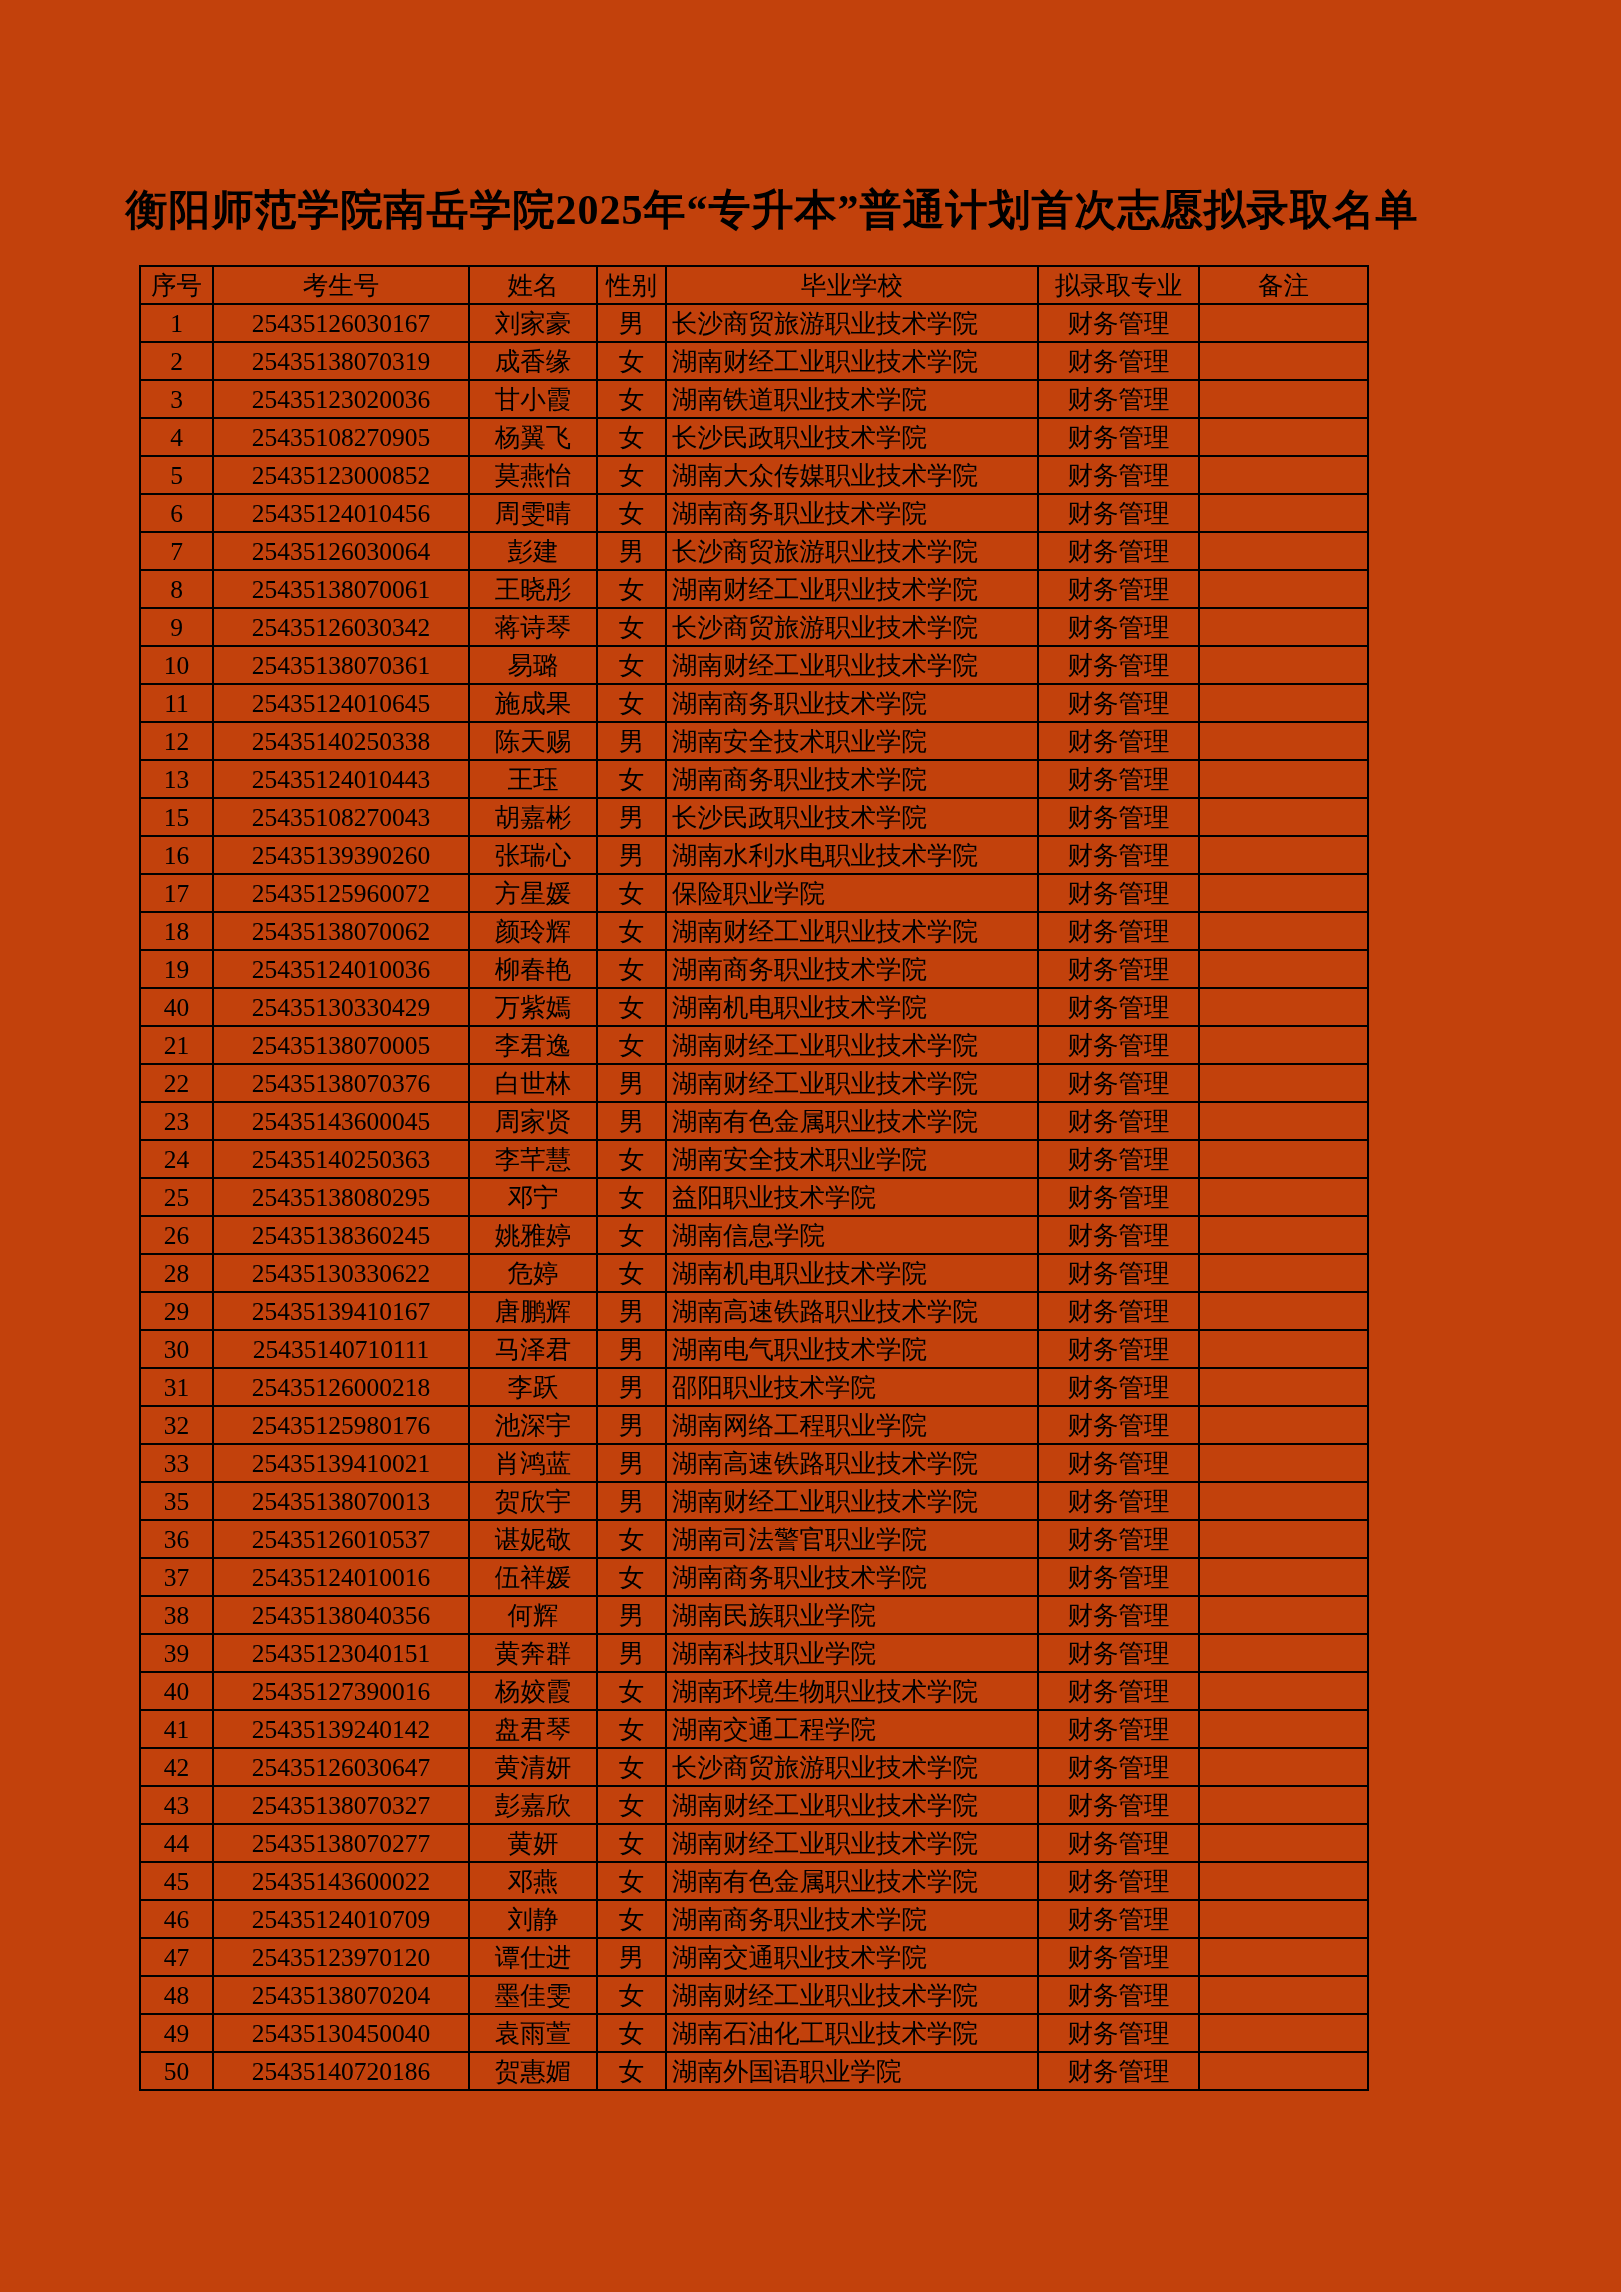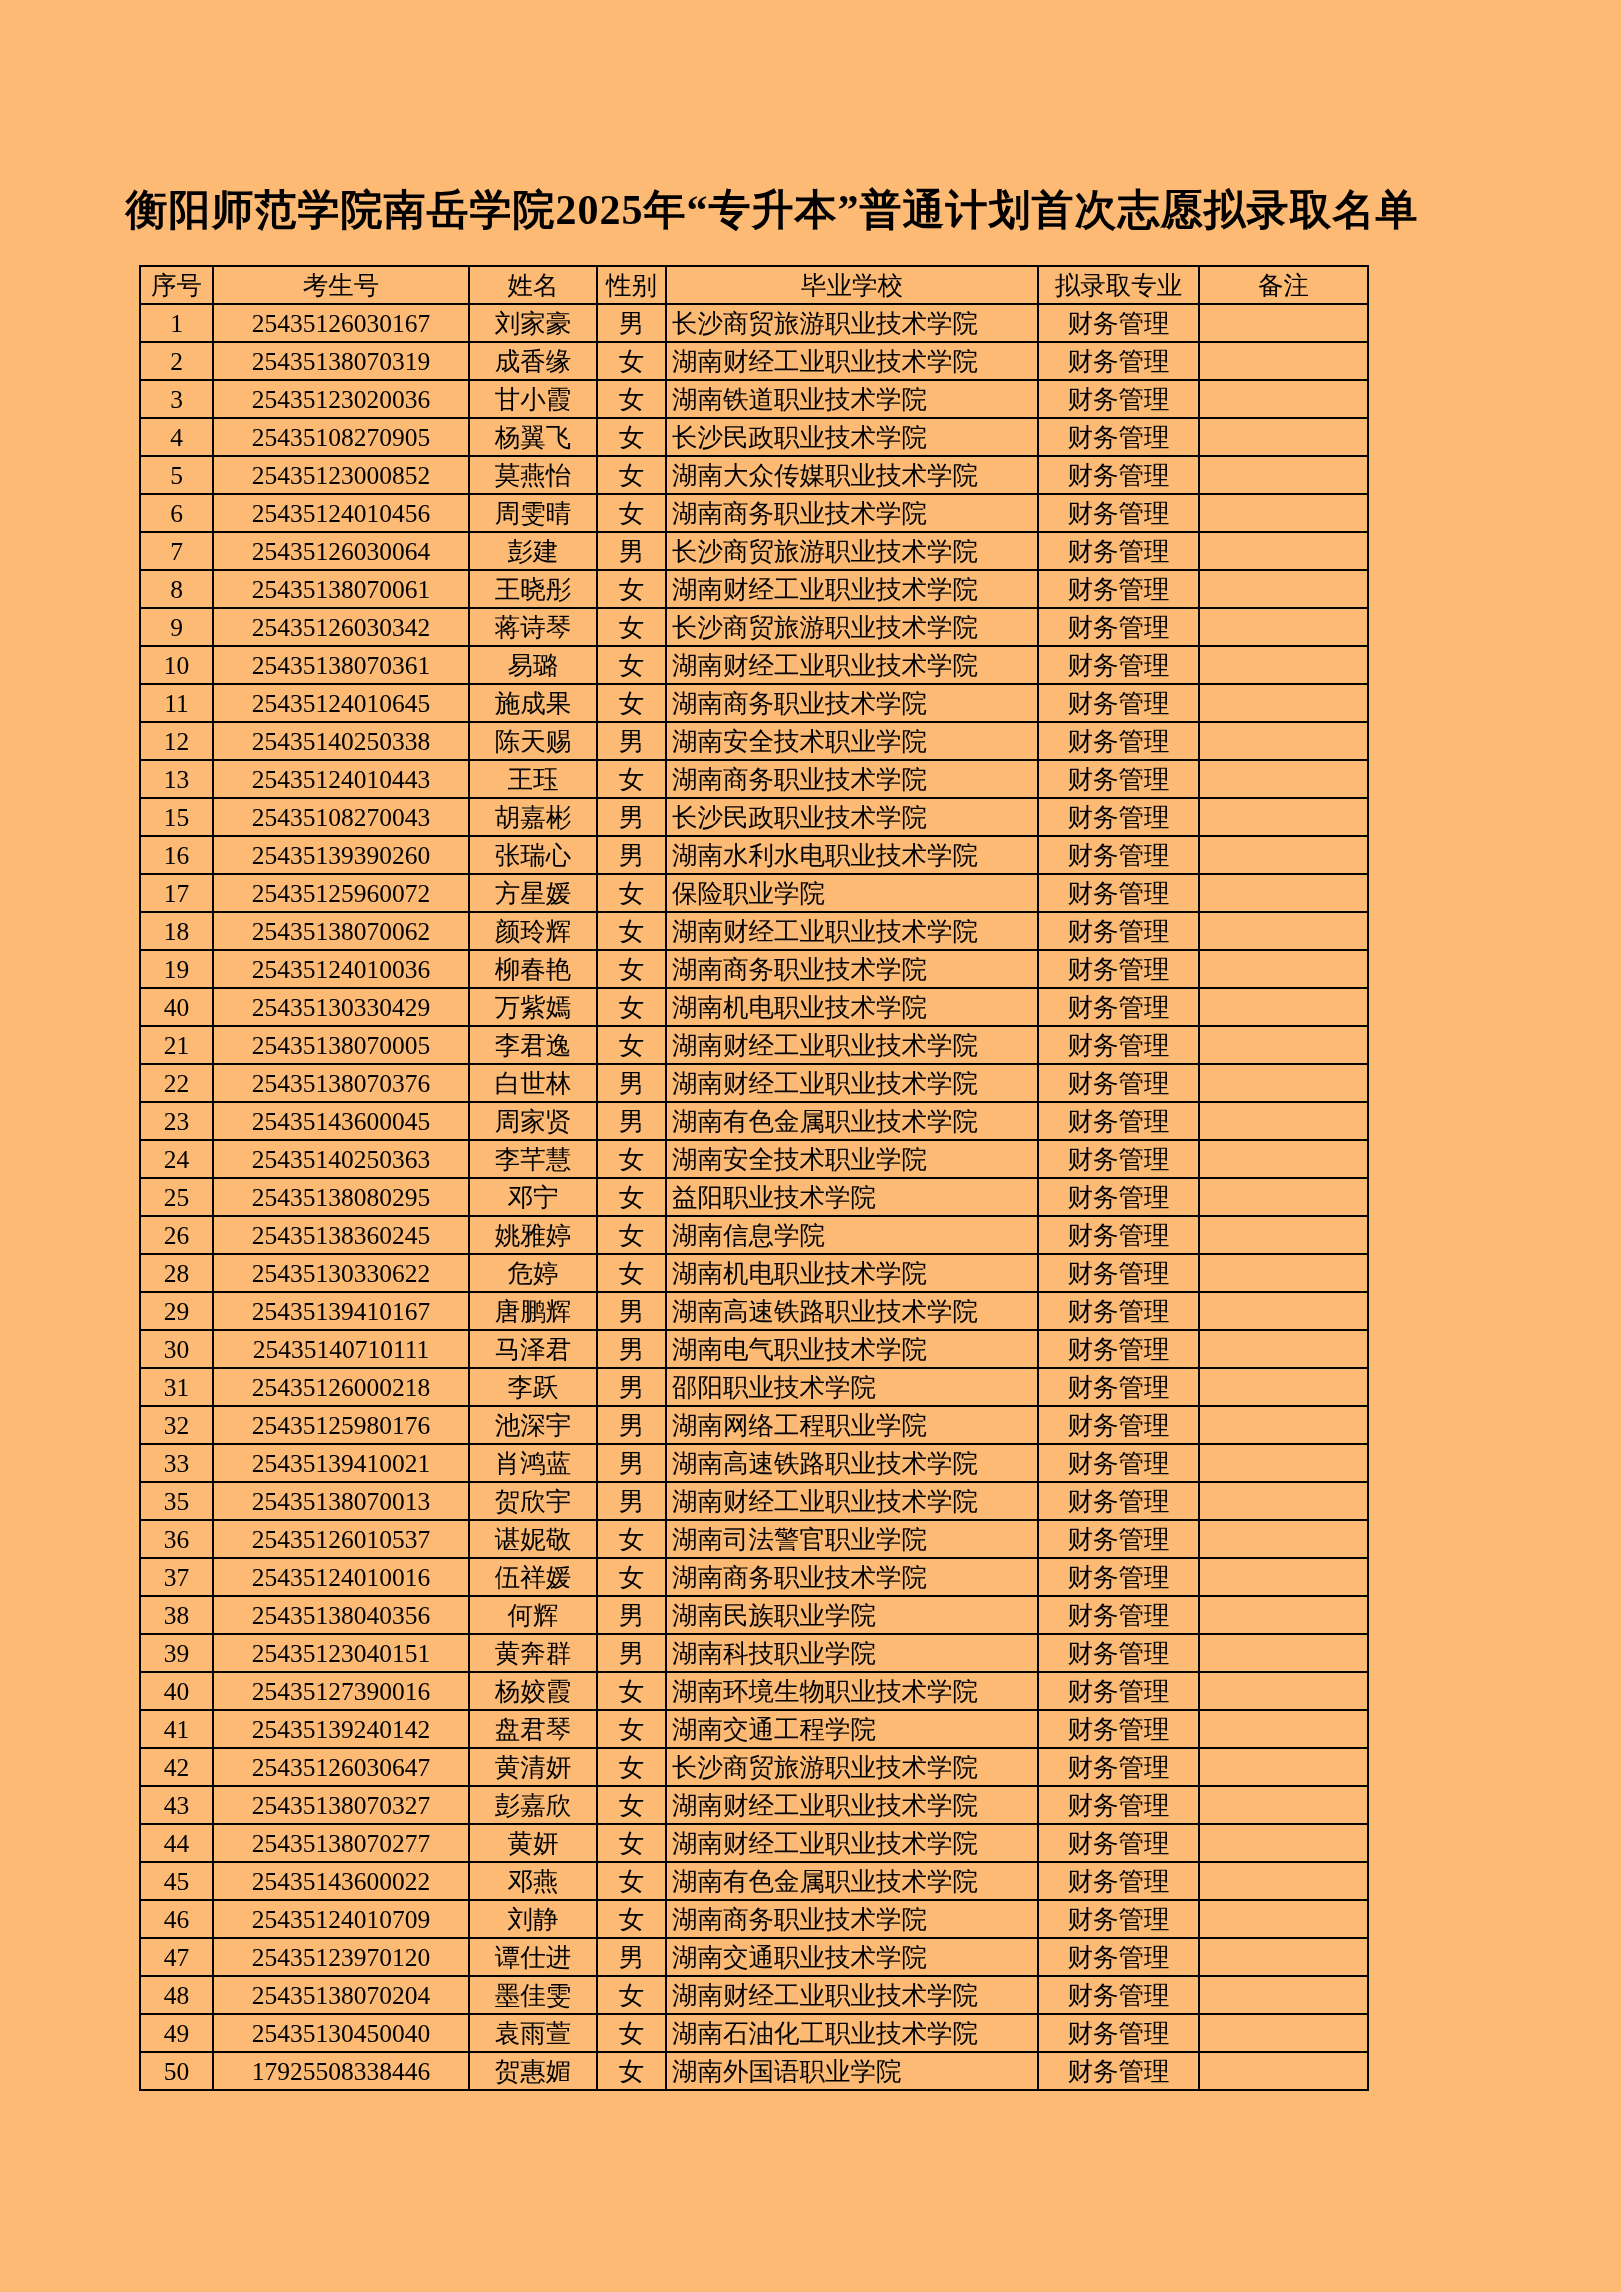--- a/index.html
+++ b/index.html
@@ -6,21 +6,21 @@
     margin: 0;
     padding: 0;
     background: #ffffff;
     color: #000000;
     font-family: "Liberation Serif", "DejaVu Serif", serif;
   }
   .page {
     position: relative;
     width: 1621px;
     height: 2293px;
-    background: #fdba74;
+    background: #c2410c;
     overflow: hidden;
   }
   .doc-title {
     margin: 0;
     padding-top: 182px;
     width: 1544px;
     text-align: center;
     font-size: 42px;
     font-weight: 700;
     letter-spacing: 1px;
@@ -494,21 +494,21 @@
           <td>49</td>
           <td>25435130450040</td>
           <td>袁雨萱</td>
           <td>女</td>
           <td class="school">湖南石油化工职业技术学院</td>
           <td>财务管理</td>
           <td></td>
         </tr>
         <tr>
           <td>50</td>
-          <td>17925508338446</td>
+          <td>25435140720186</td>
           <td>贺惠媚</td>
           <td>女</td>
           <td class="school">湖南外国语职业学院</td>
           <td>财务管理</td>
           <td></td>
         </tr>
       </tbody>
   </table>
 </div>
 

